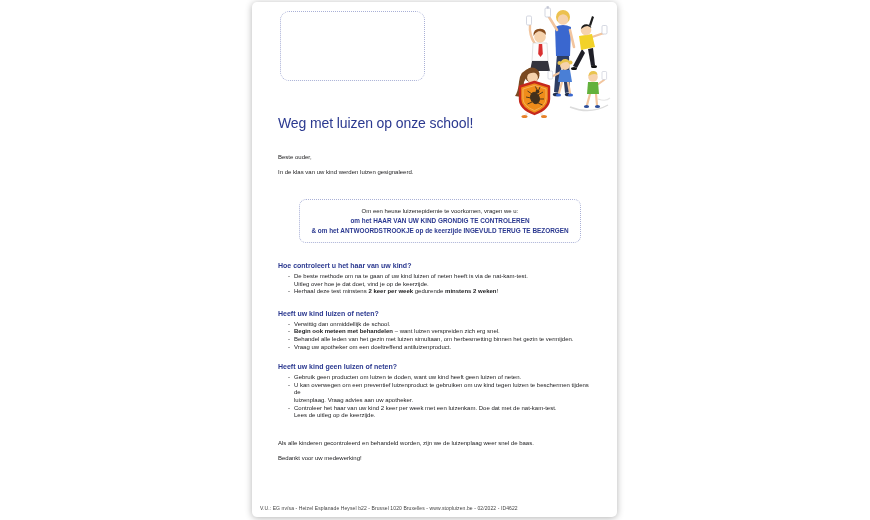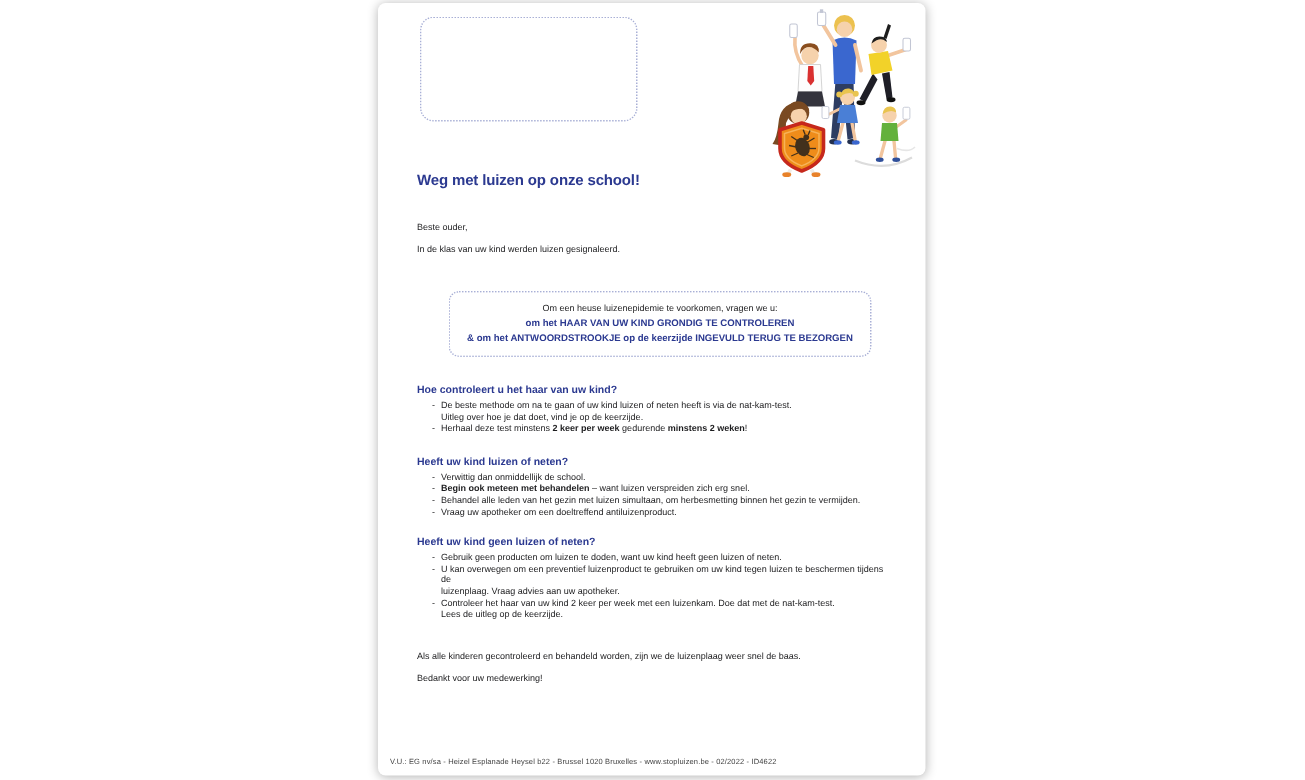--- a/index.html
+++ b/index.html
@@ -13,21 +13,21 @@
     position:absolute;left:252px;top:2px;width:365px;height:515px;
     background:#fff;border-radius:5px;
     box-shadow:0 1px 7px rgba(0,0,0,0.30);
   }
   .address-box{
     position:absolute;left:28px;top:9px;width:143px;height:68px;
     border:1px dotted #a9b0d6;border-radius:9px;
   }
   .illustration{position:absolute;left:250px;top:2px;width:112px;height:114px}
   .content{position:absolute;left:26px;top:0;width:314px;color:#1c1c1e}
-  .title{margin:113px 0 12px 0;font-size:10px;font-weight:bold;color:#2b3990;letter-spacing:-0.1px}
+  .title{margin:113px 0 12px 0;font-size:14px;font-weight:normal;color:#2b3990;letter-spacing:-0.1px}
   .salutation{margin-top:23px;font-size:6px}
   .intro{margin-top:9px;font-size:6px}
   .notice-box{
     margin:24px 0 0 21px;width:272px;border:1px dotted #a9b0d6;border-radius:7px;
     padding:8px 4px;text-align:center;
   }
   .notice-line1{font-size:6px;color:#1c1c1e}
   .notice-line2,.notice-line3{font-size:6.4px;font-weight:bold;color:#2b3990;margin-top:3px}
   .section-heading{margin-top:19px;font-size:7px;font-weight:bold;color:#2b3990}
   .section-heading.h2{margin-top:14px}

